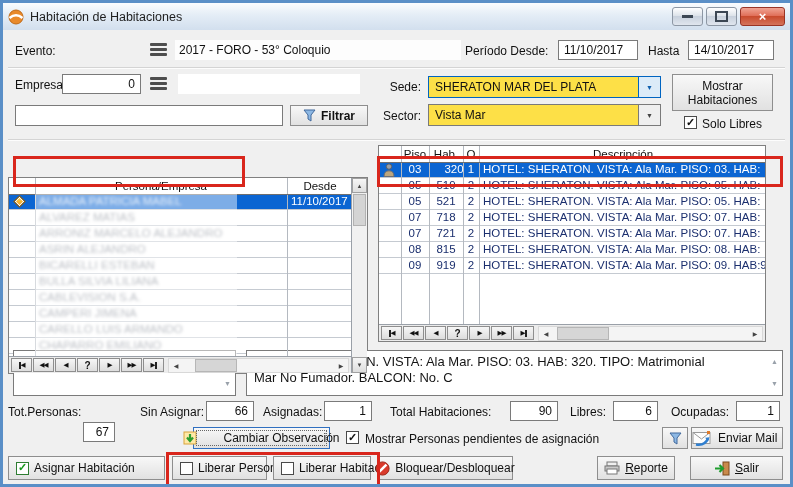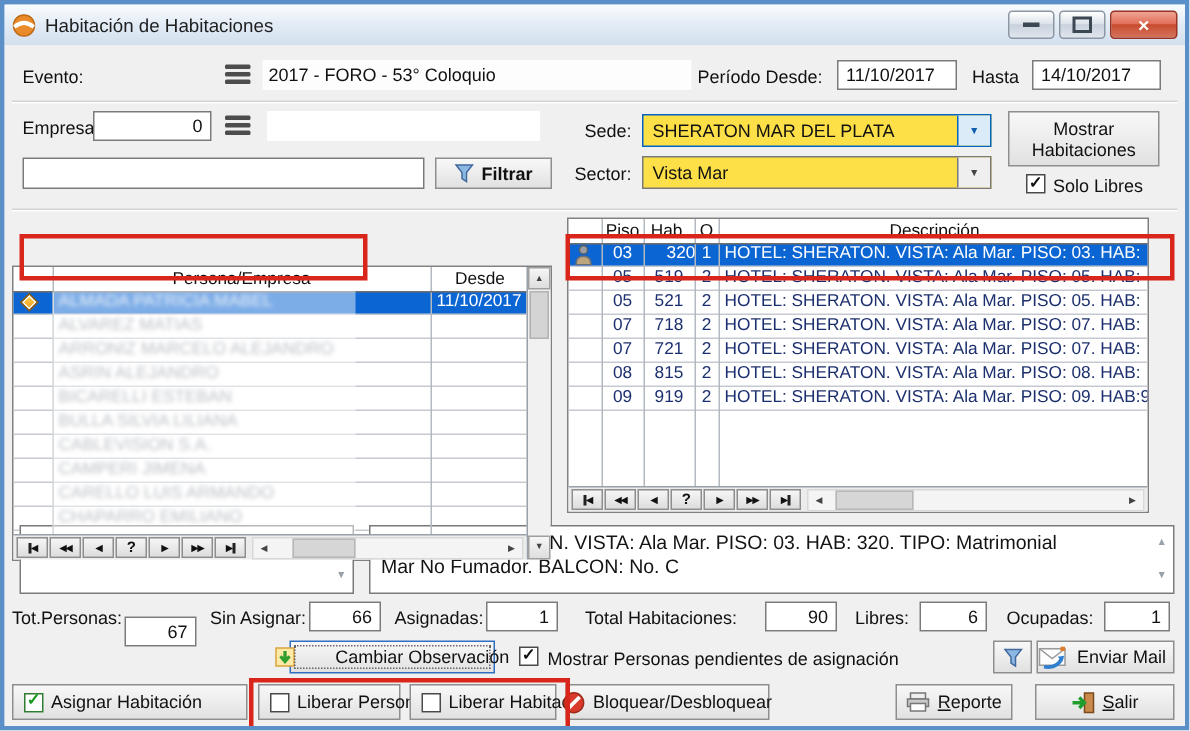--- a/index.html
+++ b/index.html
@@ -330,21 +330,21 @@
       <span class="sup">▲</span>
       <span class="sdn">▼</span>
     </div>
     <div class="ta" style="left:243px;top:320px;width:537px;height:46px;">
       <span>HOTEL: SHERATON. VISTA: Ala Mar. PISO: 03. HAB: 320. TIPO: Matrimonial Mar No Fumador. BALCON: No. C</span>
       <span class="sup">▲</span>
       <span class="sdn">▼</span>
     </div>
 
     <span class="lbl" style="left:5px;top:375px;">Tot.Personas:</span>
-    <div class="tin num" style="left:80px;top:381px;width:48px;height:20px;">67</div>
+    <div class="tin num" style="left:80px;top:392px;width:32px;height:20px;">67</div>
     <span class="lbl" style="left:137px;top:375px;">Sin Asignar:</span>
     <div class="tin num" style="left:203px;top:371px;width:48px;height:20px;">66</div>
     <span class="lbl" style="left:260px;top:375px;">Asignadas:</span>
     <div class="tin num" style="left:321px;top:371px;width:48px;height:20px;">1</div>
     <span class="lbl" style="left:387px;top:375px;">Total Habitaciones:</span>
     <div class="tin num" style="left:507px;top:371px;width:48px;height:20px;">90</div>
     <span class="lbl" style="left:567px;top:375px;">Libres:</span>
     <div class="tin num" style="left:610px;top:371px;width:45px;height:20px;">6</div>
     <span class="lbl" style="left:668px;top:375px;">Ocupadas:</span>
     <div class="tin num" style="left:733px;top:371px;width:44px;height:20px;">1</div>

